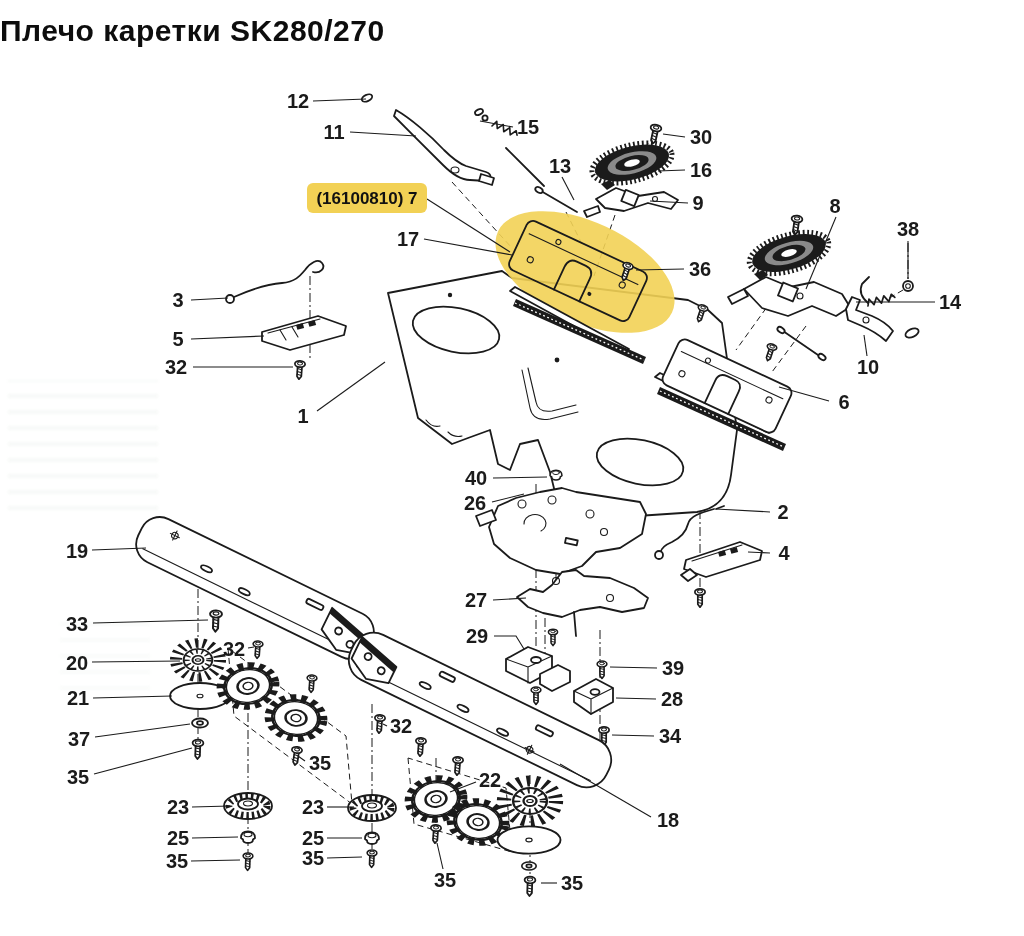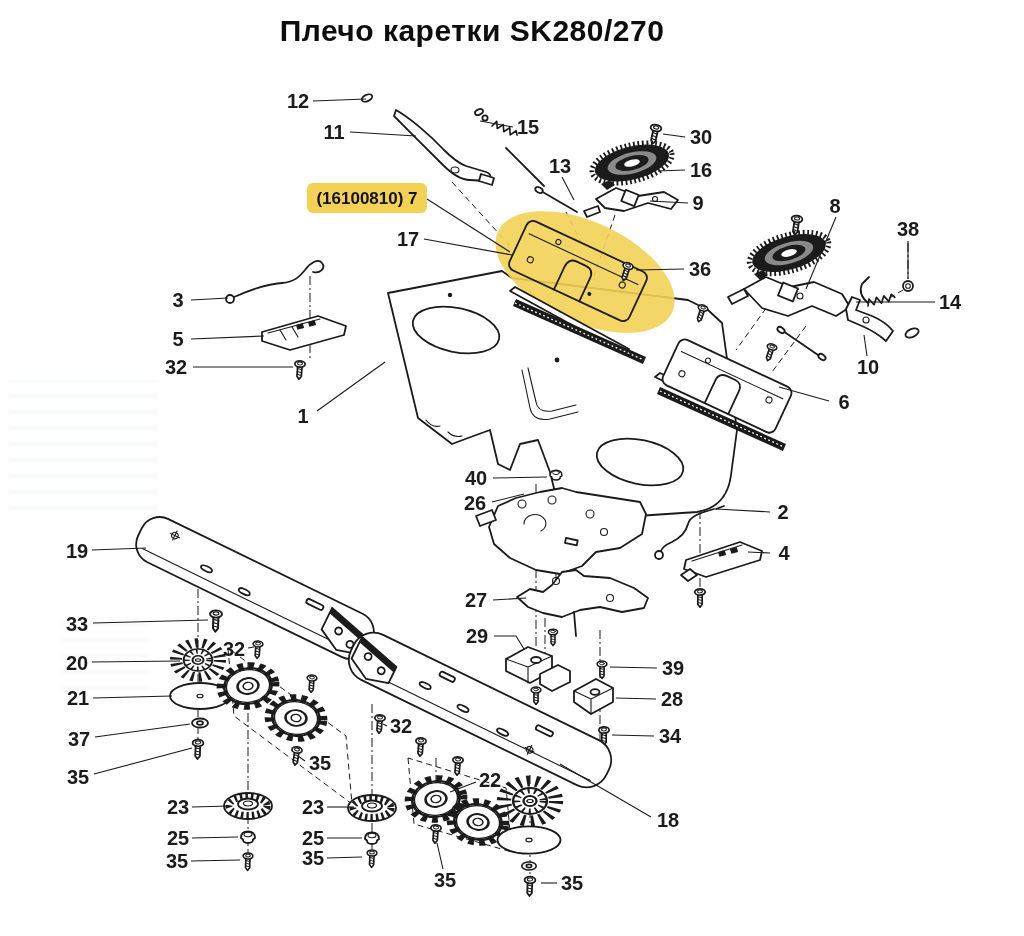--- a/index.html
+++ b/index.html
@@ -2,21 +2,21 @@
 <html style="--ink: #1b1b1b; --paper: #ffffff; --highlight: #f2d155;"><head>
 <meta charset="utf-8">
 <style>
   :root{ --ink:#1b1b1b; --paper:#ffffff; --highlight:#f2d155; }
   html,body{margin:0;padding:0;}
   body{
     width:1024px;height:936px;background:var(--paper);
     font-family:"Liberation Sans",sans-serif;overflow:hidden;position:relative;
   }
   .title{
-    position:absolute;top:14px;left:0;width:944px;text-align:center;
+    position:absolute;top:14px;left:0;width:944px;
     font-size:30px;font-weight:bold;color:#0d0d0d;letter-spacing:.5px;
   }
   svg{position:absolute;top:0;left:0;}
   .ln{fill:none;stroke:var(--ink);stroke-width:1.8;stroke-linejoin:round;stroke-linecap:round;}
   .thin{stroke-width:1.1;}
   .fw{fill:#fff;stroke:var(--ink);stroke-width:1.8;stroke-linejoin:round;}
   .fd{fill:var(--ink);stroke:none;}
   .dash{fill:none;stroke:var(--ink);stroke-width:1;stroke-dasharray:6 4;}
   .dashdot{fill:none;stroke:var(--ink);stroke-width:1;stroke-dasharray:9 3 2 3;}
   .leader{fill:none;stroke:var(--ink);stroke-width:1.1;}

